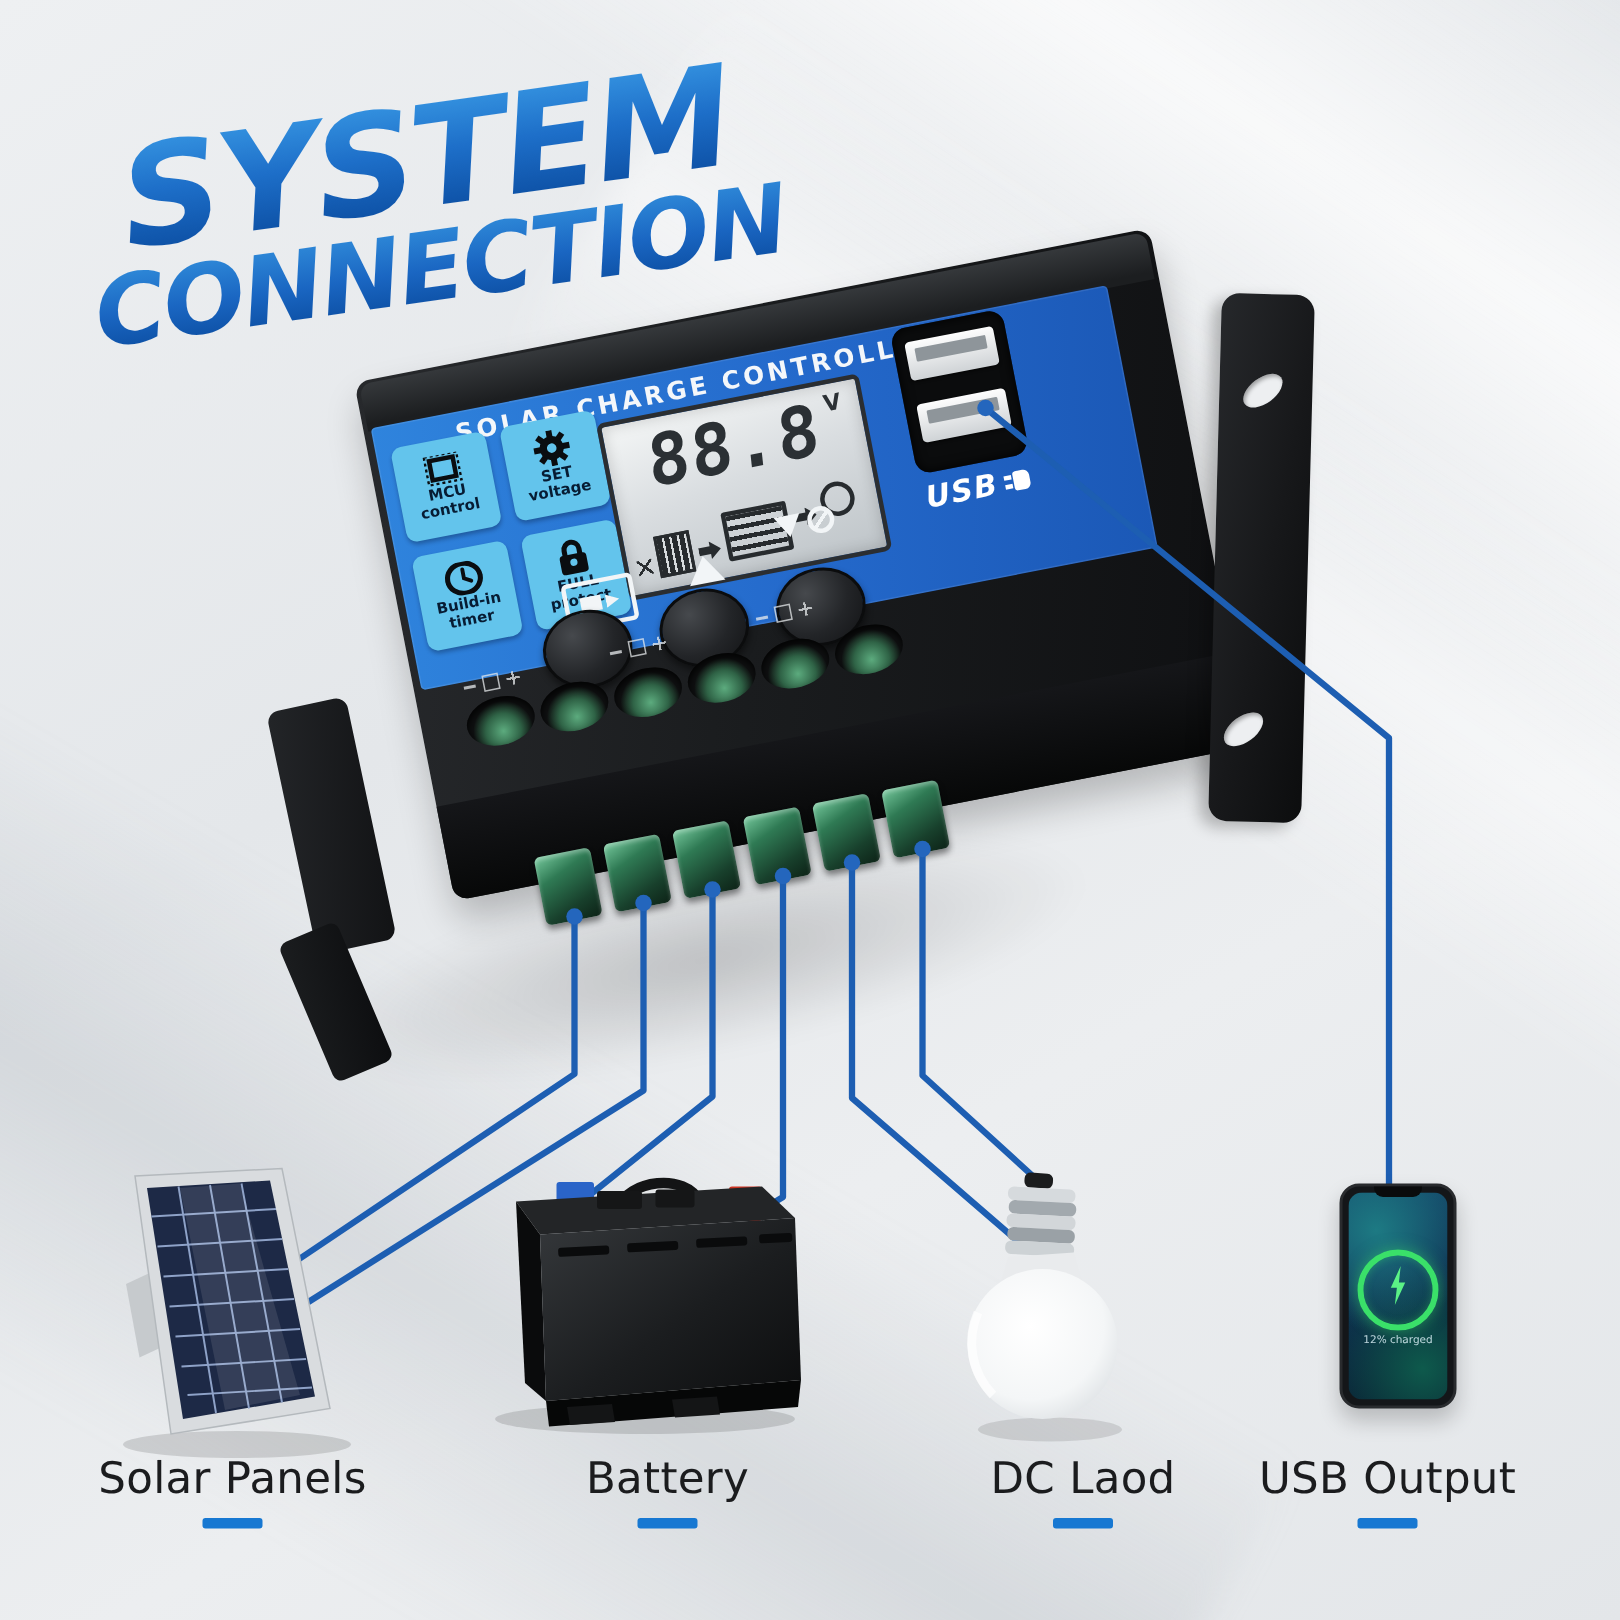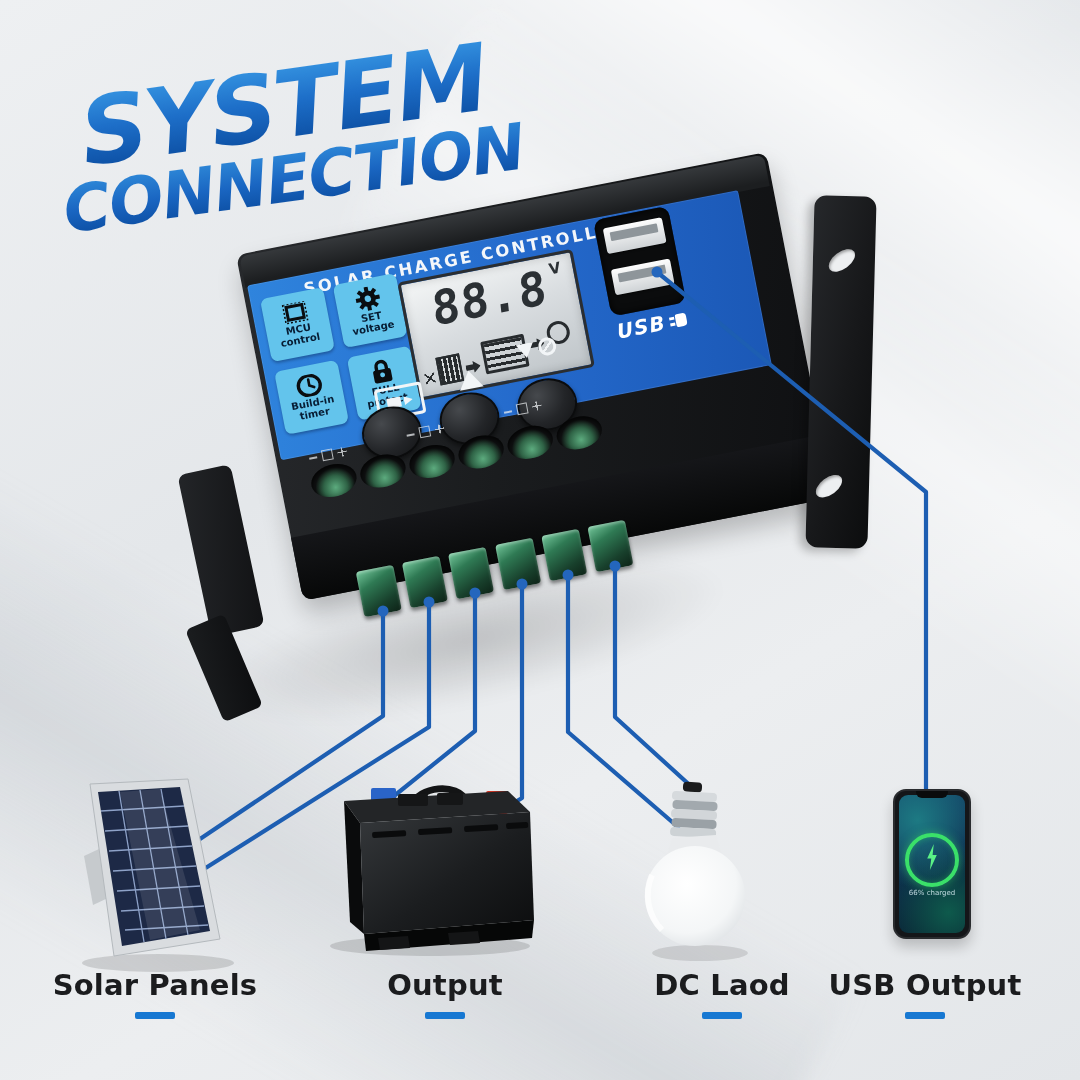--- a/index.html
+++ b/index.html
@@ -142,21 +142,21 @@
   .phone .notch{position:absolute;left:50%;top:0;transform:translateX(-50%);width:32px;height:7px;background:#0a0b0c;
     border-radius:0 0 6px 6px;}
   .phone .ring{position:absolute;left:50%;top:38px;transform:translateX(-50%);width:46px;height:46px;border-radius:50%;
     border:4px solid #3ae069;box-shadow:0 0 10px rgba(58,224,105,.5),inset 0 0 6px rgba(58,224,105,.35);}
   .phone .bolt{position:absolute;left:50%;top:49px;transform:translateX(-50%);width:15px;height:26px;background:#5bf286;
     clip-path:polygon(62% 0,18% 56%,45% 56%,36% 100%,82% 42%,54% 42%);}
   .phone .stat{position:absolute;left:0;right:0;top:94px;text-align:center;font-size:7px;color:rgba(218,240,246,.85);}
 
   
   .cap{position:absolute;top:968px;display:flex;flex-direction:column;align-items:center;}
-  .cap .txt{font-size:29px;font-weight:bold;color:#1b1c1e;letter-spacing:.2px;}
+  .cap .txt{font-size:29px;font-weight:normal;color:#1b1c1e;letter-spacing:.2px;}
   .cap .bar{width:40px;height:7px;border-radius:2px;margin-top:10px;background:#1778d2;}
   .cap.c0{left:35px;width:240px;} .cap.c1{left:345px;width:200px;} .cap.c2{left:622px;width:200px;} .cap.c3{left:825px;width:200px;}
 </style>
 </head>
 <body>
 
 <div class="streak s1"></div>
 <div class="streak s2"></div>
 <div class="streak s3"></div>
 
@@ -386,31 +386,31 @@
     <polygon points="672,838 716,835 722,856 666,859" fill="#e9ebed"></polygon>
     <circle cx="695" cy="896" r="50" fill="url(#bulbGrad)"></circle>
     <path d="M652,875 a50,50 0 0 0 10,55" fill="none" stroke="#ffffff" stroke-width="6" opacity="0.7"></path>
   </g>
 </svg>
 
 <div class="abs phone">
   <div class="screen">
     <div class="ring"></div>
     <div class="bolt"></div>
-    <div class="stat">66% charged</div>
+    <div class="stat">12% charged</div>
   </div>
   <div class="notch"></div>
 </div>
 
 <div class="cap c0">
   <div class="txt">Solar Panels</div>
   <div class="bar"></div>
 </div>
 <div class="cap c1">
-  <div class="txt">Output</div>
+  <div class="txt">Battery</div>
   <div class="bar"></div>
 </div>
 <div class="cap c2">
   <div class="txt">DC Laod</div>
   <div class="bar"></div>
 </div>
 <div class="cap c3">
   <div class="txt">USB Output</div>
   <div class="bar"></div>
 </div>

